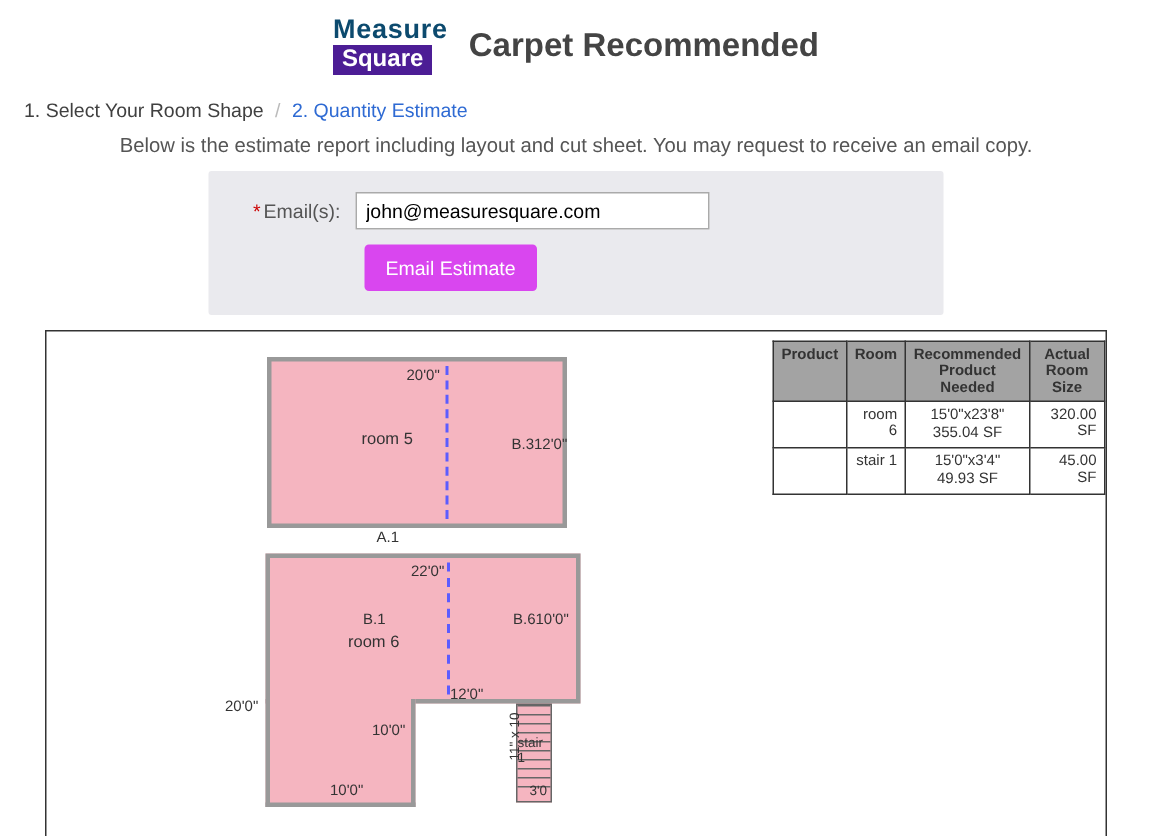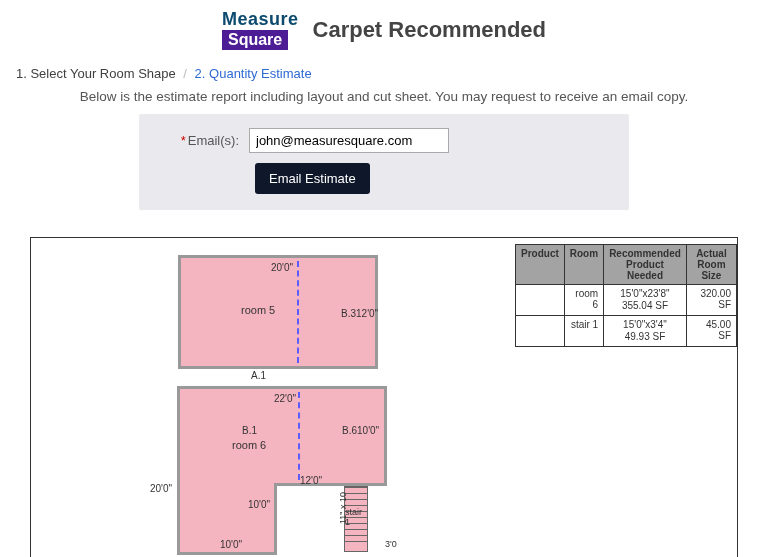--- a/index.html
+++ b/index.html
@@ -57,43 +57,43 @@
   .step-sep { margin: 0 4px; color: #bbb; }
   .step2 { color: #2e6ad3; }
   .intro {
     text-align: center;
     font-size: 13.5px;
     color: #555;
     margin: 8px 0 10px;
   }
   .email-panel {
     width: 490px;
-    margin: 0 auto 27px;
+    margin: 0 auto 10px;
     background: #eaeaee;
-    padding: 14px 30px 16px;
+    padding: 14px 18px 16px;
     border-radius: 2px;
   }
   .email-row {
     display: flex;
     align-items: center;
     gap: 10px;
   }
   .req { color: #c00; margin-right: 2px; }
   .email-label { font-size: 13px; color: #555; width: 70px; text-align:right;}
   .email-input {
-    width: 200px;
+    width: 236px;
     padding: 4px 6px;
     font-size: 13px;
     border: 1px solid #aaa;
     background: #fff;
   }
   .email-button {
     margin-top: 10px;
     margin-left: 86px;
-    background: #0f172a;
+    background: #d946ef;
     color: #fff;
     border: none;
     padding: 8px 14px;
     font-size: 13px;
     border-radius: 3px;
     cursor: pointer;
   }
 
   .report {
     margin: 10px 30px 0;
@@ -163,21 +163,21 @@
     width: 24px; height: 66px;
     background: #f5b5c0;
     border: 1px solid #666;
   }
   .stair .tick {
     border-top: 1px solid #666;
     height: 6px;
   }
   .stair-label { position:absolute; left:0px; top:20px; font-size:9px; }
   .stair-dim { position:absolute; left:-18px; top:16px; transform: rotate(-90deg); font-size:9px;}
-  .stair-bottom {position:absolute; top:52px; left:8px; font-size:9px;margin-left:32px;}
+  .stair-bottom {position:absolute; top:52px; left:8px; font-size:9px;}
 
   
   .ptable {
     position: absolute;
     left: 484px; top: 6px;
     border-collapse: collapse;
     font-size: 10px;
   }
   .ptable th, .ptable td {
     border: 1px solid #333;

